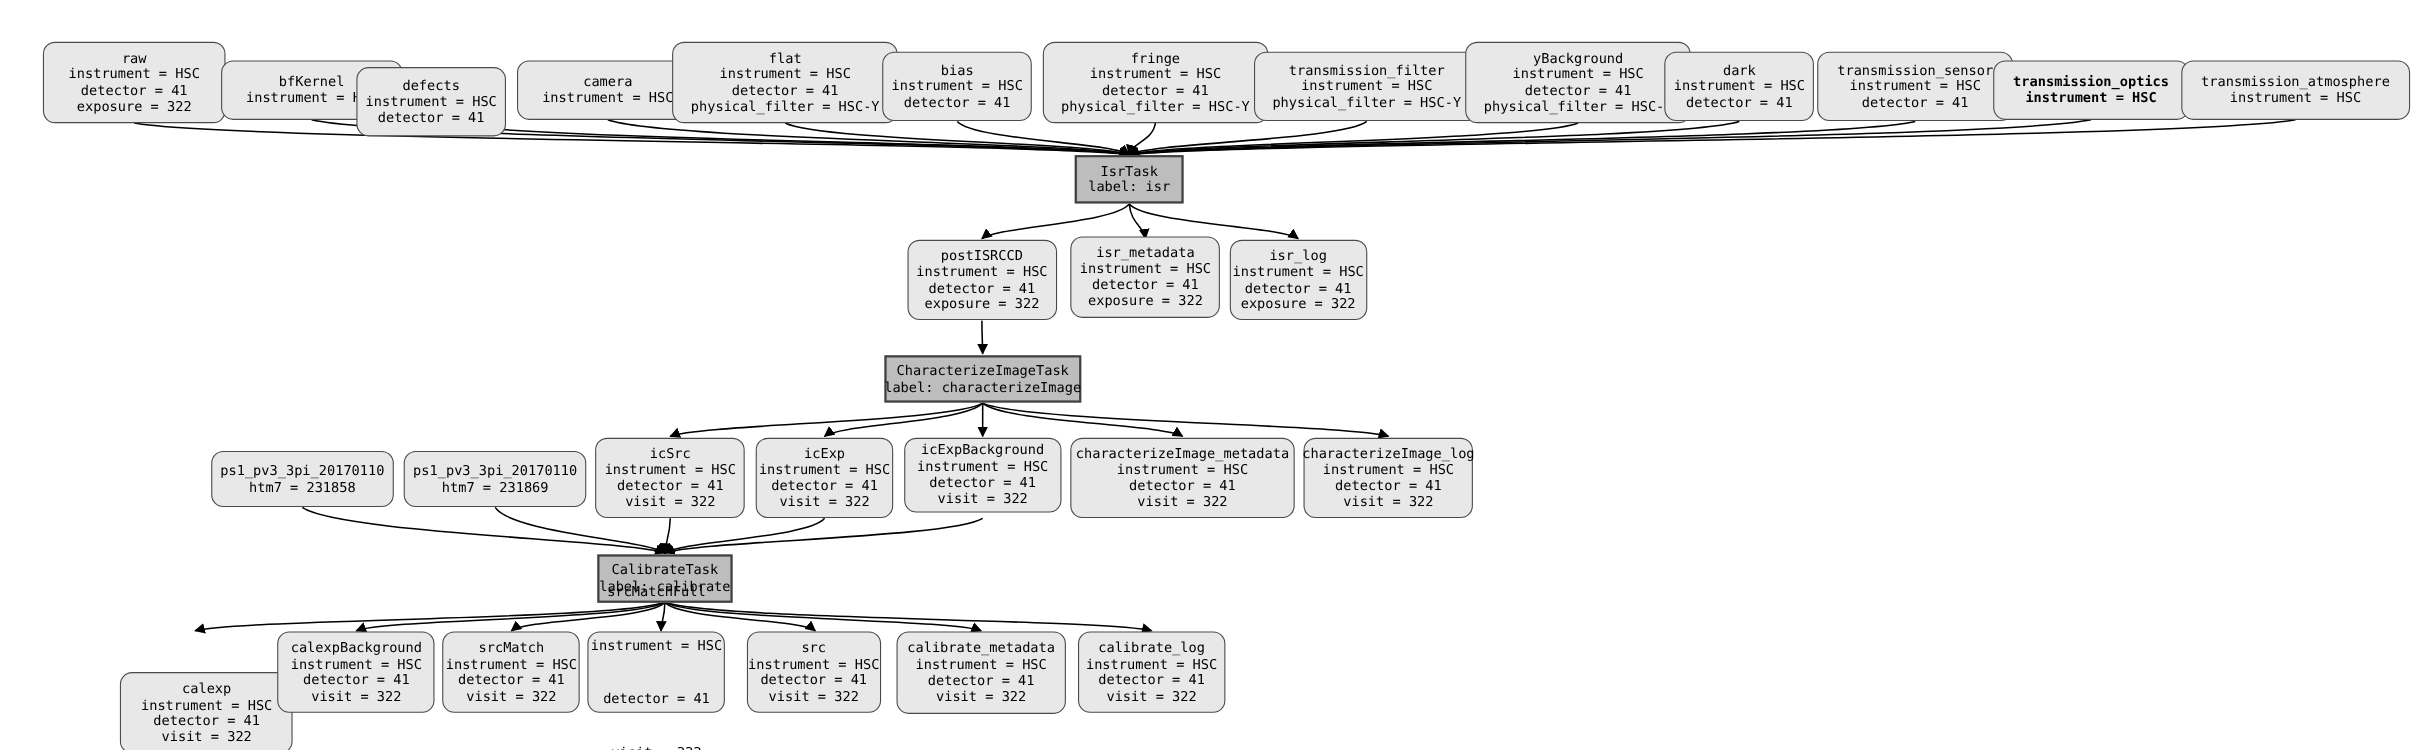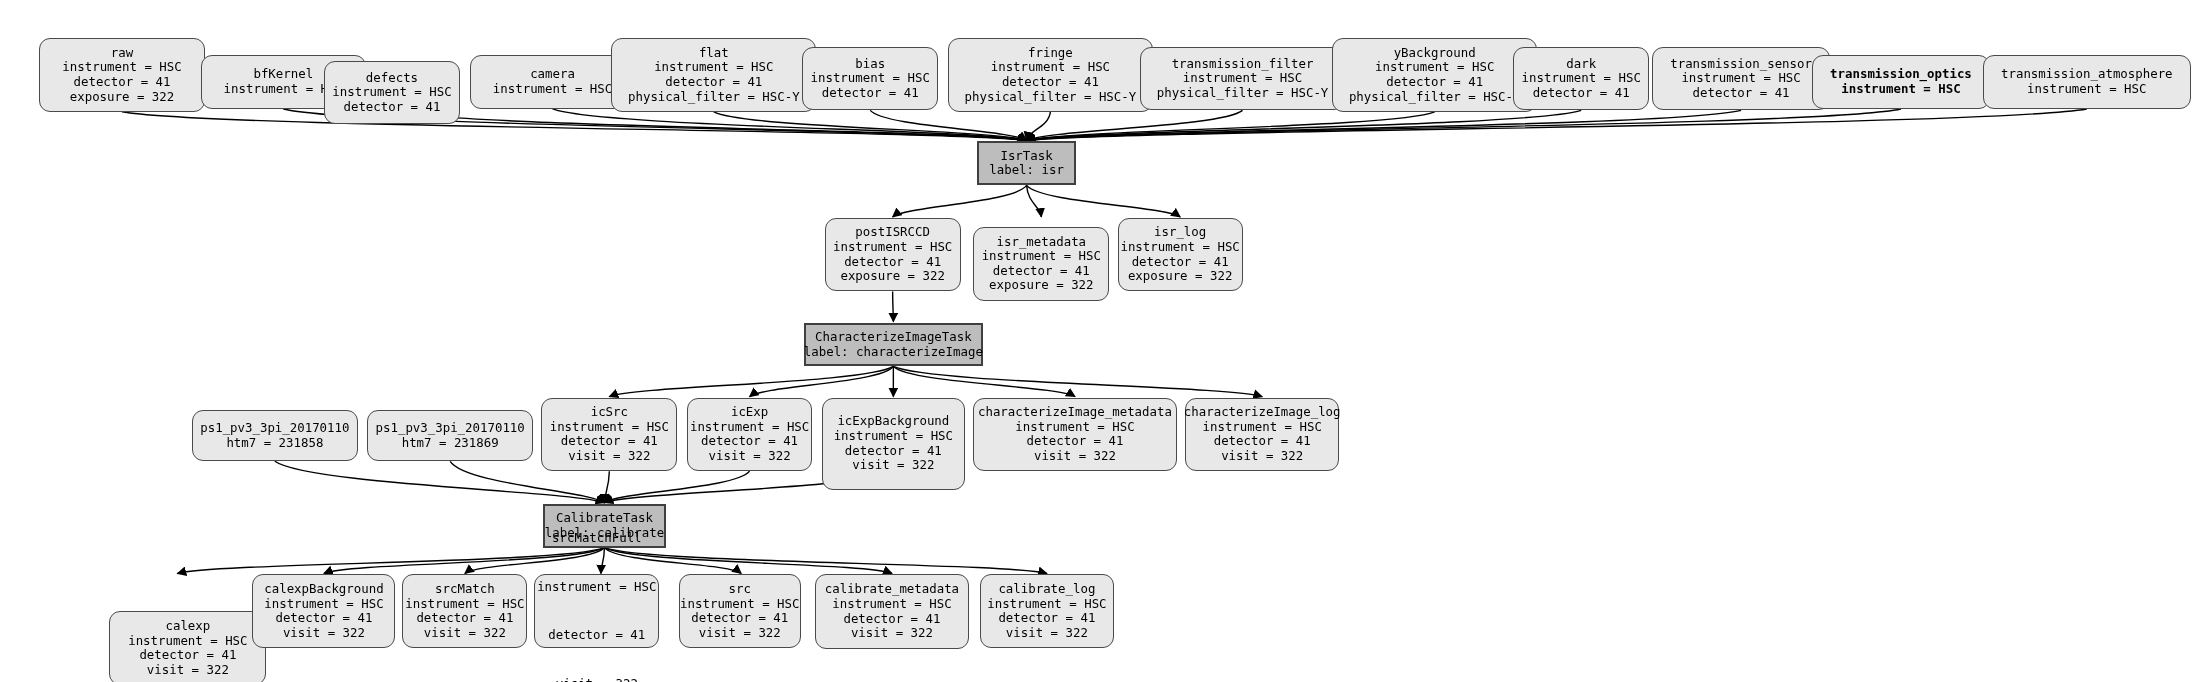--- a/index.html
+++ b/index.html
@@ -175,21 +175,21 @@
       <div class="node task" style="left: 977.489px; top: 141.494px; width: 98.1696px; height: 43.8631px;">
         <span class="nline title">IsrTask</span>
         <span class="nline">label: isr</span>
       </div>
       <div class="node dataset" style="left: 824.625px; top: 217.9px; width: 136.035px; height: 73.5768px;">
         <span class="nline title">postISRCCD</span>
         <span class="nline">instrument = HSC</span>
         <span class="nline">detector = 41</span>
         <span class="nline">exposure = 322</span>
       </div>
-      <div class="node dataset" style="left: 973.282px; top: 227px; width: 136.035px; height: 73.5768px;">
+      <div class="node dataset" style="left: 973.282px; top: 215px; width: 136.035px; height: 73.5768px;">
         <span class="nline title">isr_metadata</span>
         <span class="nline">instrument = HSC</span>
         <span class="nline">detector = 41</span>
         <span class="nline">exposure = 322</span>
       </div>
       <div class="node dataset" style="left: 1117.73px; top: 217.9px; width: 124.816px; height: 73.5768px;">
         <span class="nline title">isr_log</span>
         <span class="nline">instrument = HSC</span>
         <span class="nline">detector = 41</span>
         <span class="nline">exposure = 322</span>
@@ -203,21 +203,21 @@
         <span class="nline">instrument = HSC</span>
         <span class="nline">detector = 41</span>
         <span class="nline">visit = 322</span>
       </div>
       <div class="node dataset" style="left: 687.188px; top: 397.598px; width: 124.816px; height: 73.5768px;">
         <span class="nline title">icExp</span>
         <span class="nline">instrument = HSC</span>
         <span class="nline">detector = 41</span>
         <span class="nline">visit = 322</span>
       </div>
-      <div class="node dataset" style="left: 821.82px; top: 397.598px; width: 143.047px; height: 92px;">
+      <div class="node dataset" style="left: 821.82px; top: 397.598px; width: 143.047px; height: 68px;">
         <span class="nline title">icExpBackground</span>
         <span class="nline">instrument = HSC</span>
         <span class="nline">detector = 41</span>
         <span class="nline">visit = 322</span>
       </div>
       <div class="node dataset" style="left: 973.282px; top: 397.598px; width: 203.351px; height: 73.5768px;">
         <span class="nline title">characterizeImage_metadata</span>
         <span class="nline">instrument = HSC</span>
         <span class="nline">detector = 41</span>
         <span class="nline">visit = 322</span>

